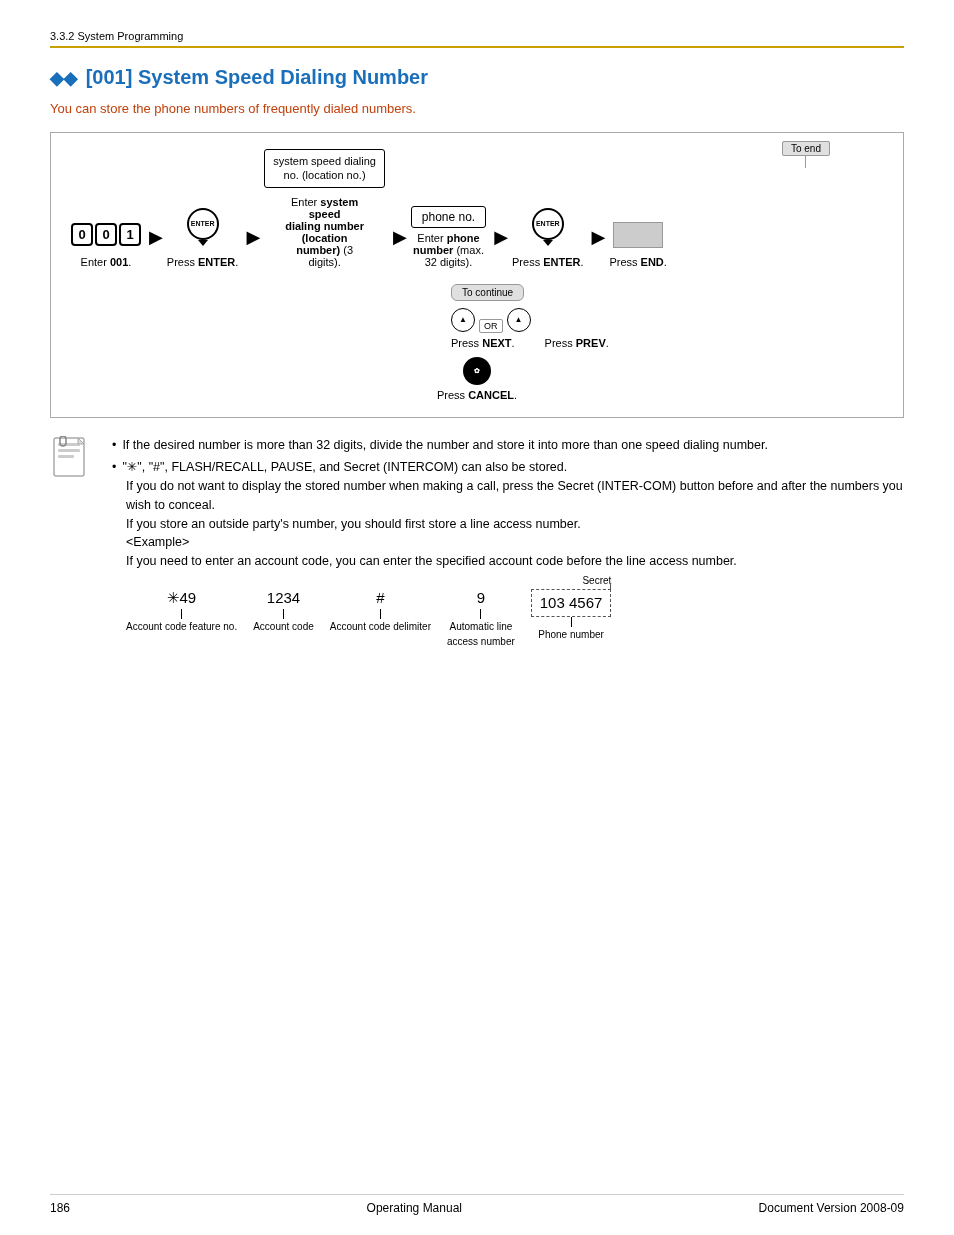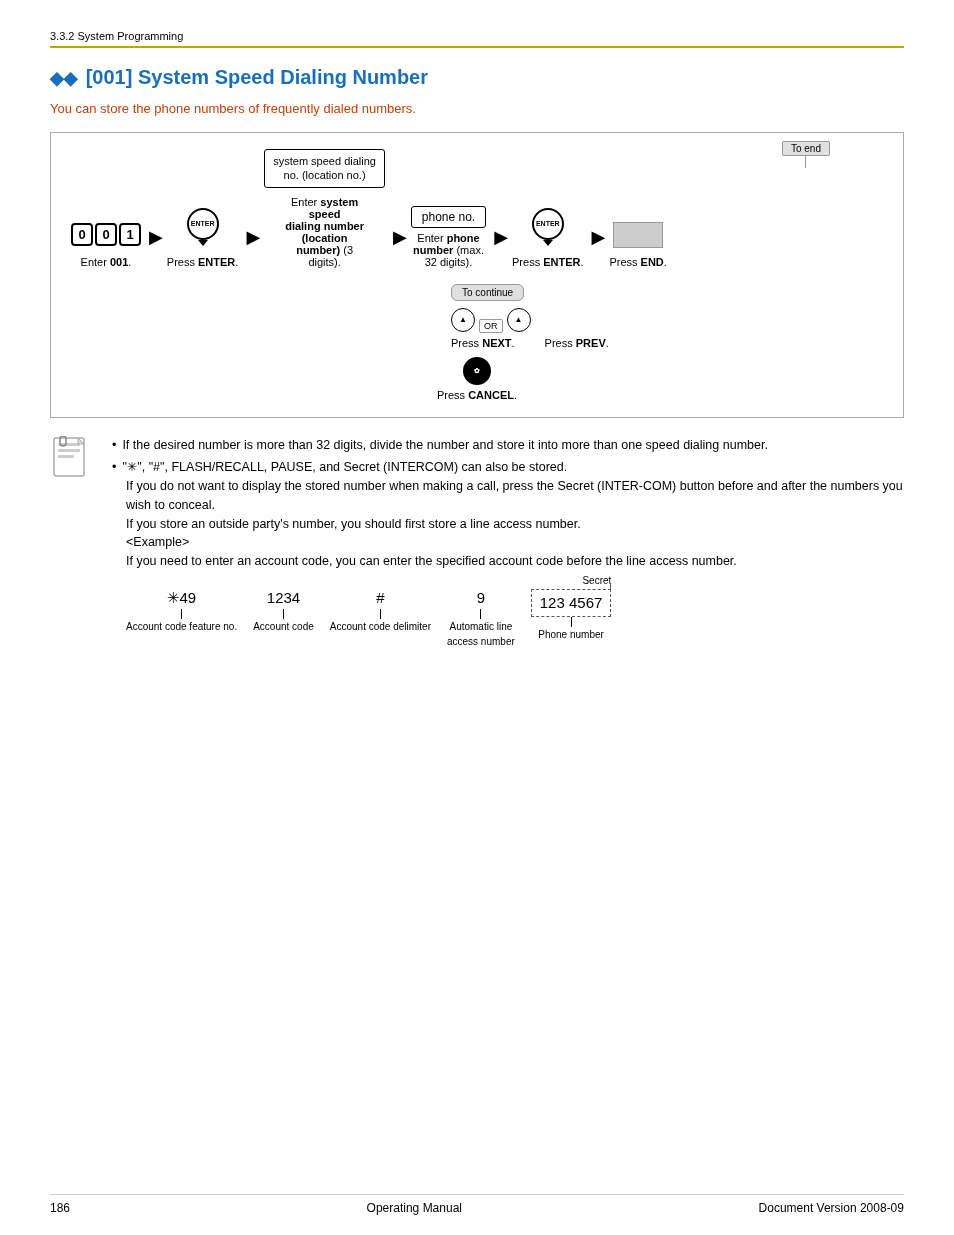--- a/index.html
+++ b/index.html
@@ -365,21 +365,21 @@
             <span style="font-size:10px;text-align:center;">Automatic line<br>access number</span>
           </div>
 
           <div style="display:flex;flex-direction:column;align-items:center;position:relative;">
 
             <div style="position:relative;width:100%;text-align:right;margin-bottom:2px;">
               <span style="font-size:10px;position:absolute;right:0;top:-14px;">Secret</span>
               <div style="position:absolute;right:0;top:-4px;width:1px;height:8px;background:#555;"></div>
             </div>
             <div style="border:1px dashed #555;padding:2px 8px;font-size:15px;position:relative;">
-              <span>123  4567</span>
+              <span>103  4567</span>
             </div>
             <div style="width:1px;height:10px;background:#000;"></div>
             <span style="font-size:10px;text-align:right;">Phone number</span>
           </div>
         </div>
       </div>
 
     </div>
   </div>
 </div>

